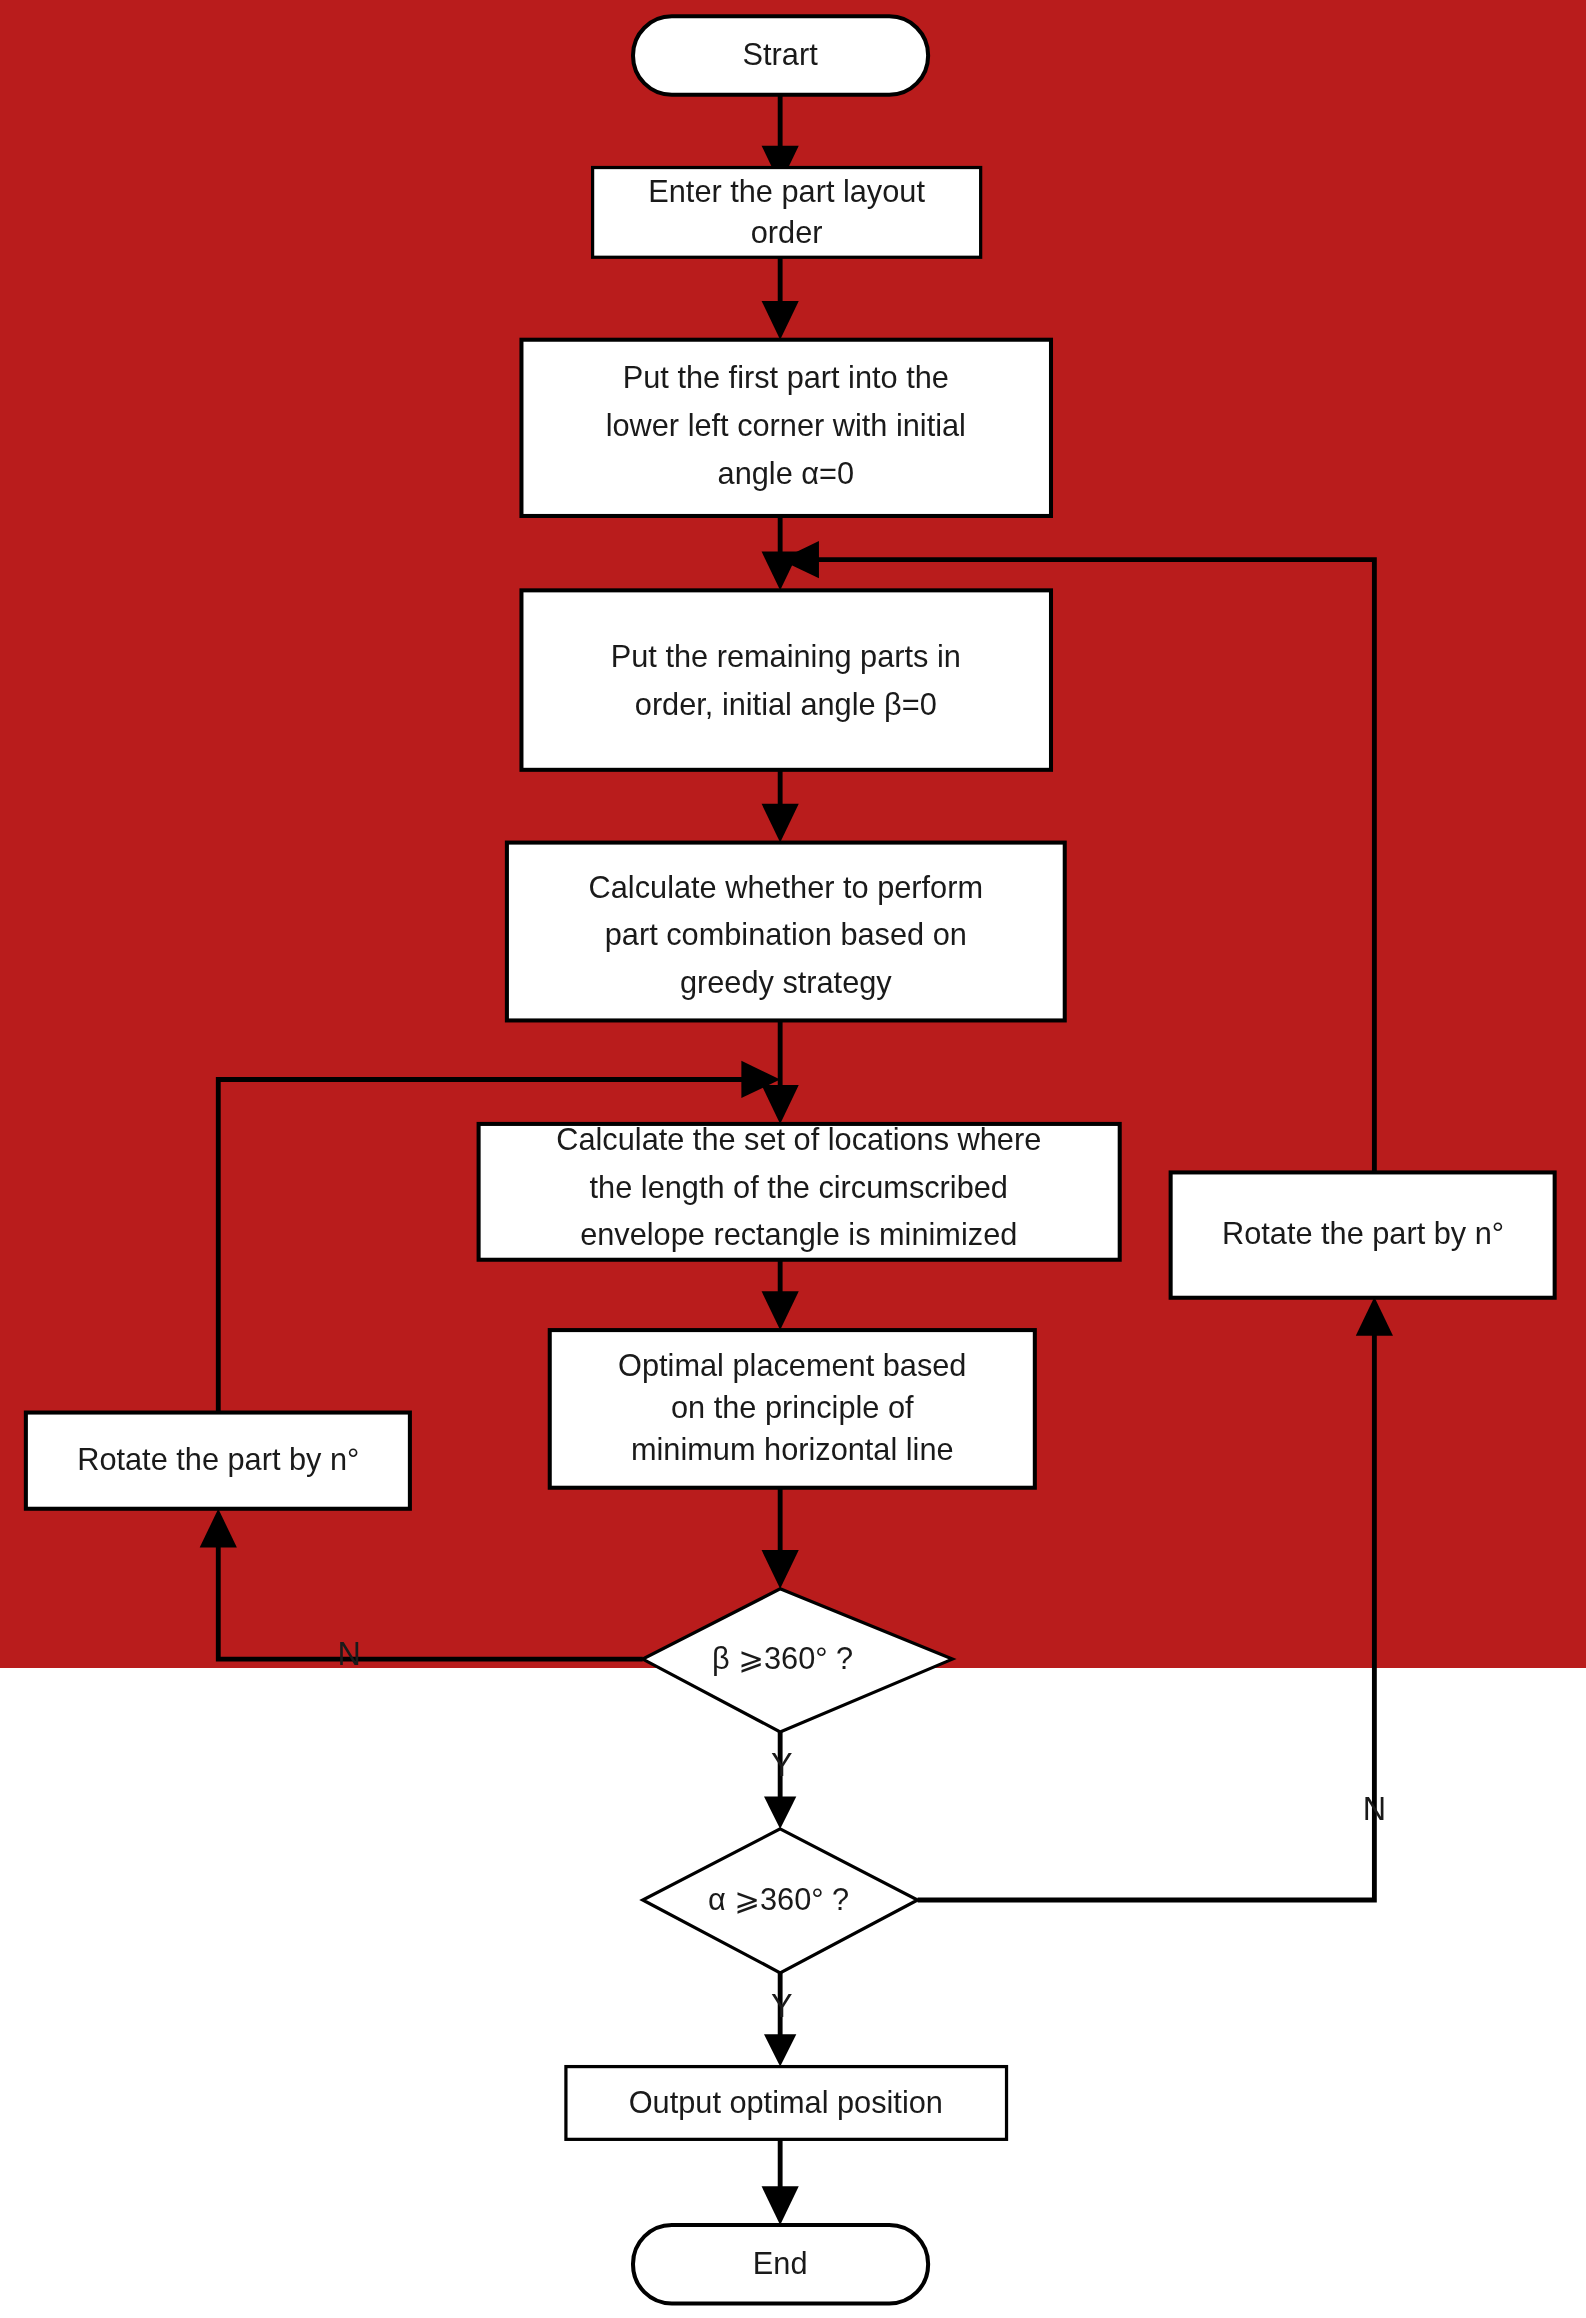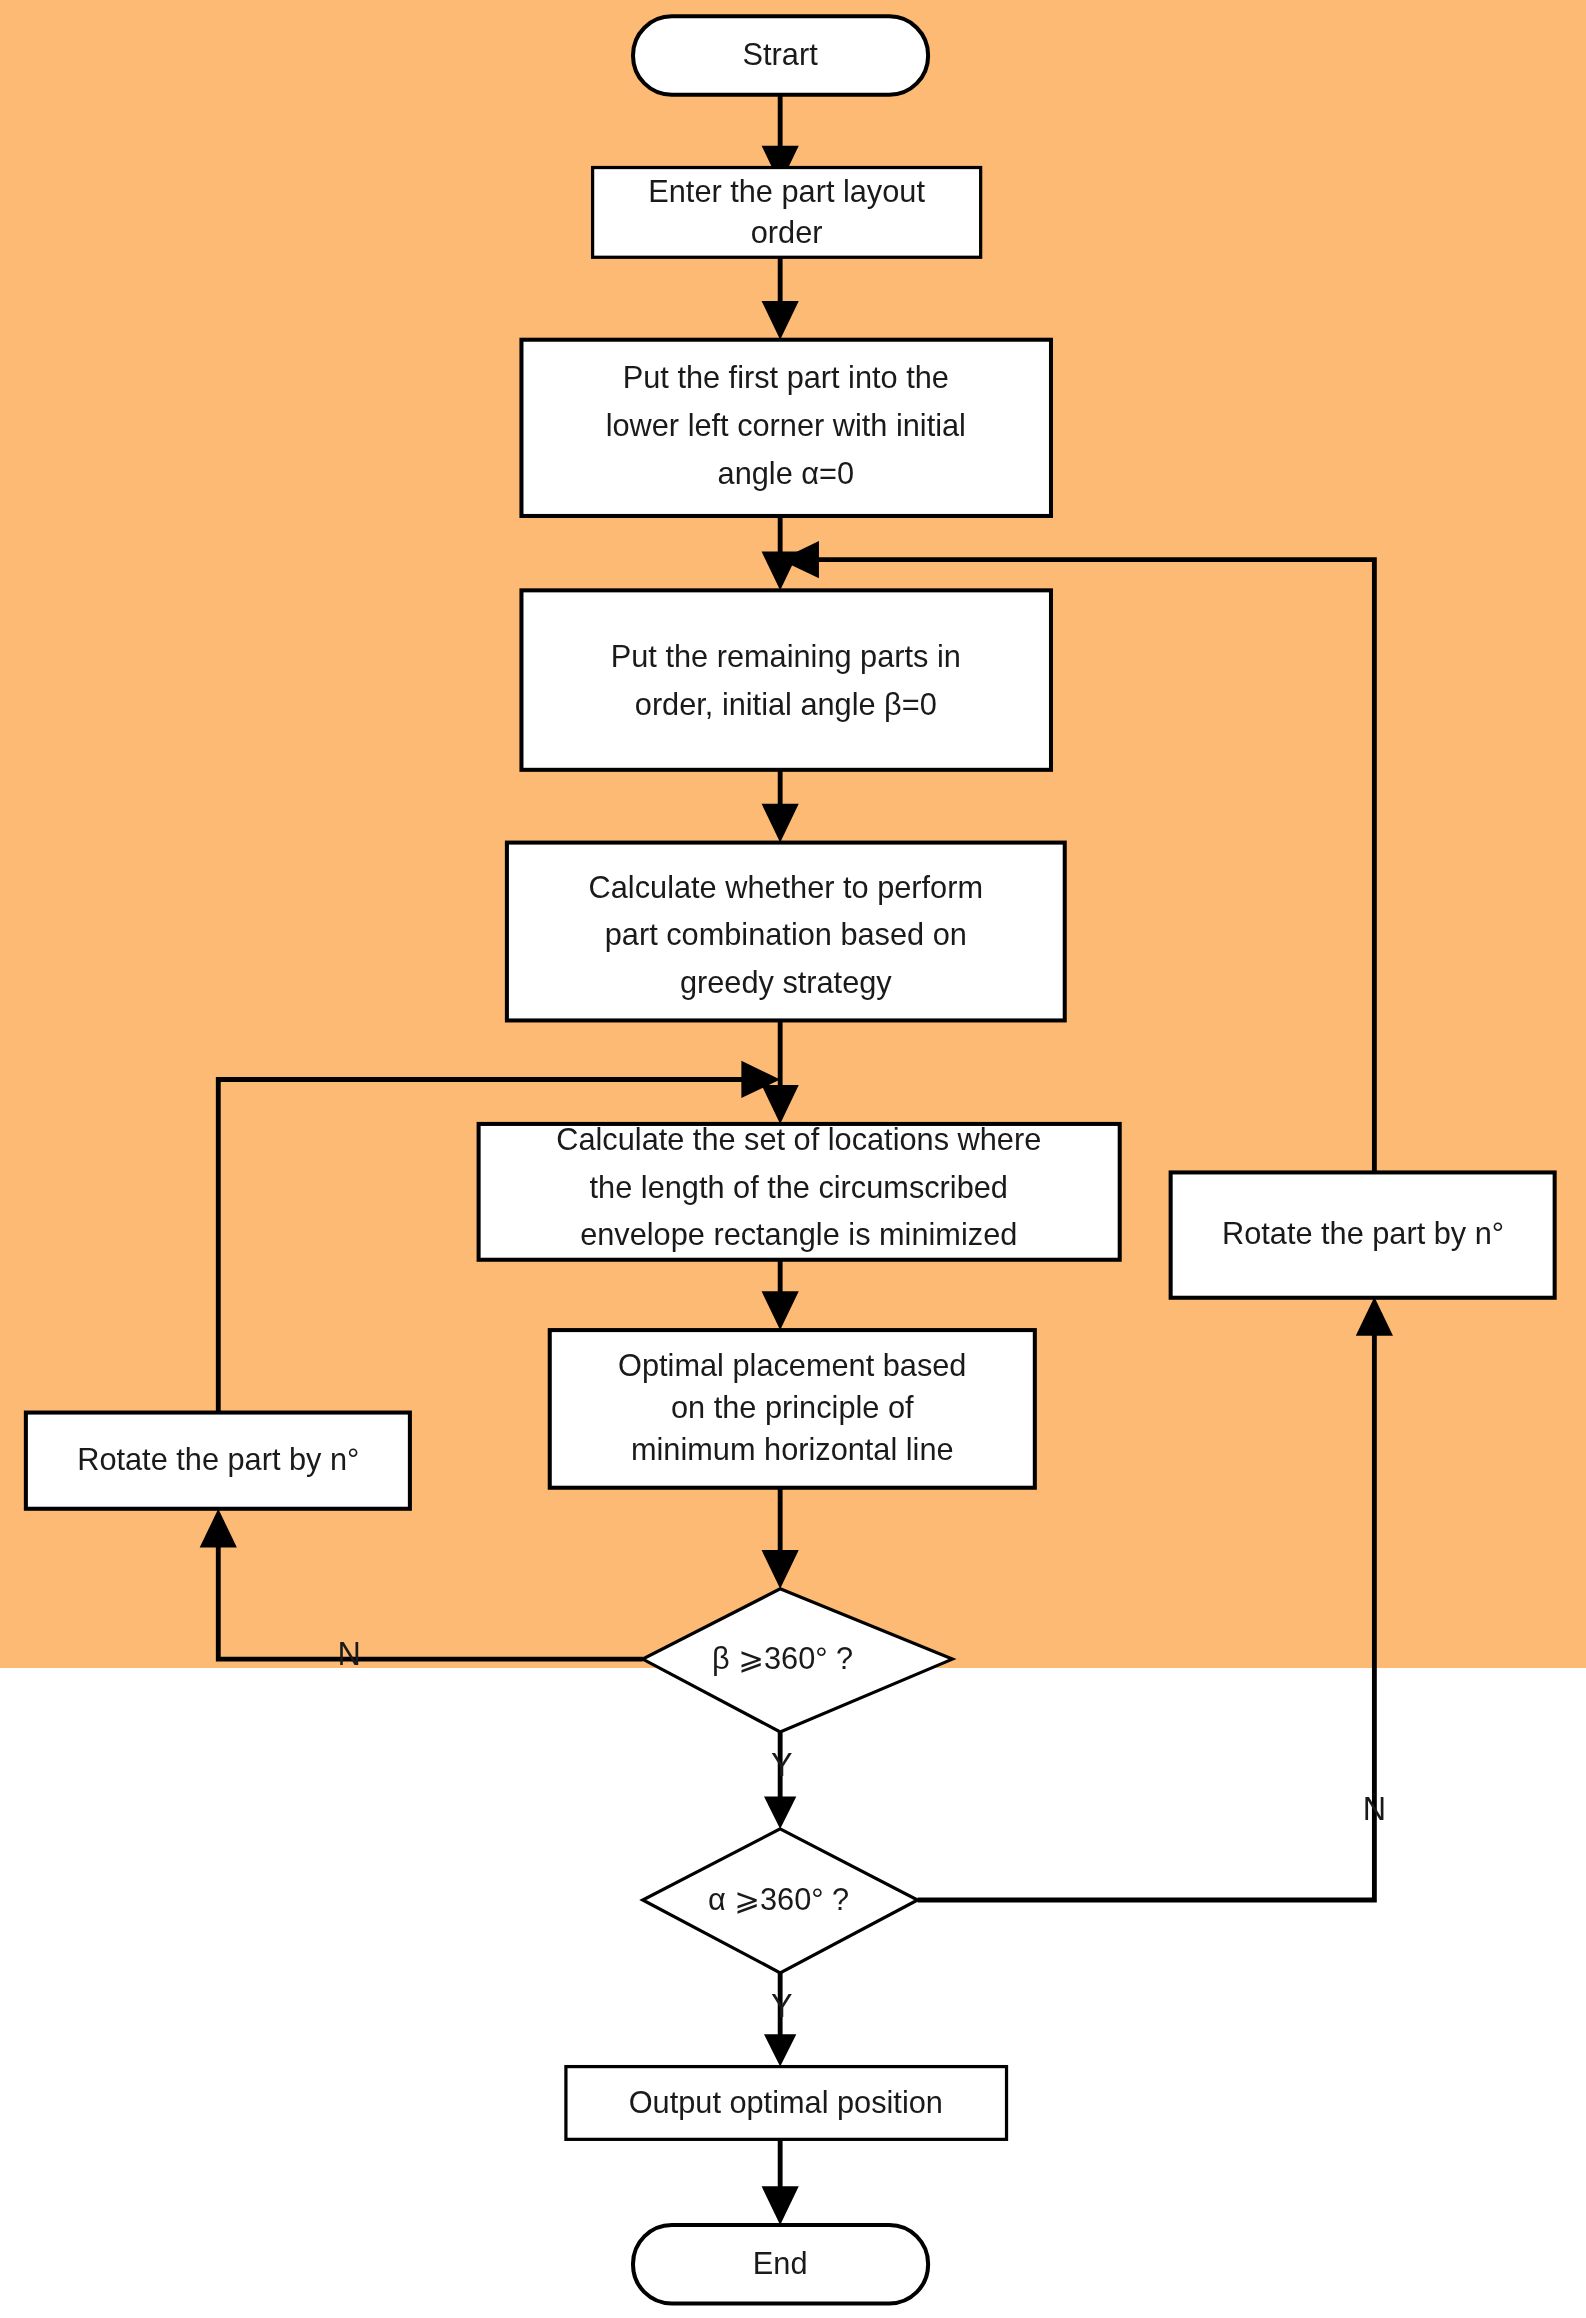--- a/index.html
+++ b/index.html
@@ -11,21 +11,21 @@
   body {
     width: 1587px;
     height: 2319px;
     font-family: "Liberation Sans", sans-serif;
     overflow: hidden;
   }
   #flowchart-root {
     position: relative;
     width: 1587px;
     height: 1668px;
-    background: #fdba74;
+    background: #b91c1c;
   }
   svg.diagram {
     display: block;
     width: 1587px;
     height: 2319px;
   }
   .node-shape {
     fill: #ffffff;
     stroke: #000000;
     stroke-width: 5;

